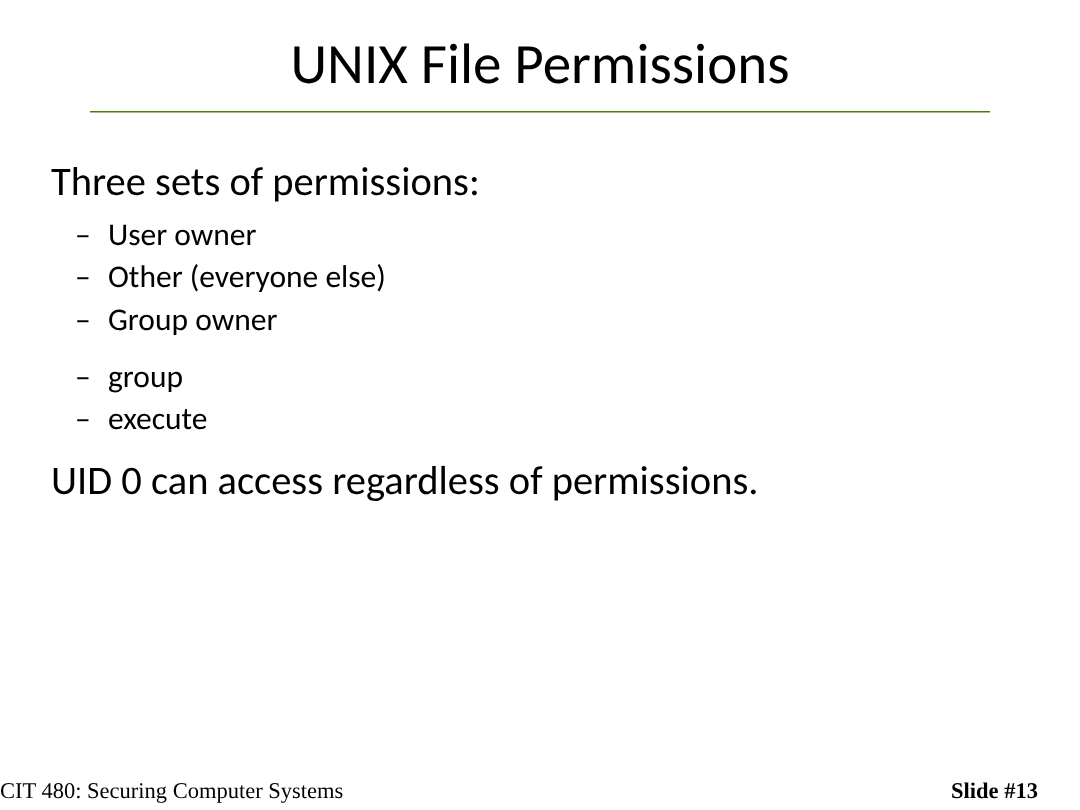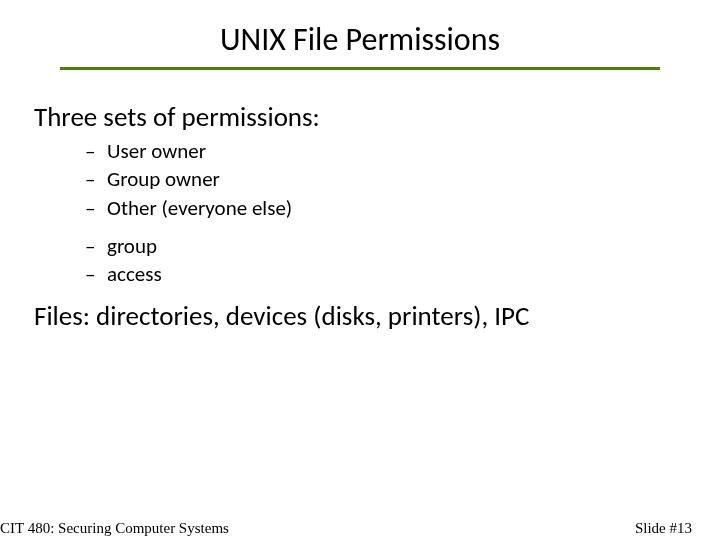--- a/index.html
+++ b/index.html
@@ -11,44 +11,43 @@
     font-family: Calibri, "Segoe UI", Arial, sans-serif;
     color: #000;
   }
   .slide {
     position: relative;
     width: 720px;
     height: 540px;
     box-sizing: border-box;
   }
   .title {
-    font-size: 32px;
+    font-size: 38px;
     text-align: center;
     padding-top: 20px;
     padding-bottom: 8px;
     width: 600px;
     margin: 0 auto;
-    border-bottom: 3px solid #4d7c0f;
+    border-bottom: 1px solid #4d7c0f;
   }
   .body {
     padding: 26px 34px 0 34px;
   }
   .lead {
     font-size: 27px;
     margin: 4px 0 4px 0;
   }
   ul.sub {
     list-style: none;
     margin: 0 0 10px 0;
     padding-left: 38px;
   }
   ul.sub li {
     font-size: 21px;
     line-height: 1.35;
-    margin-left: 35px;
   }
   ul.sub li::before {
     content: "–";
     display: inline-block;
     width: 22px;
     margin-left: -22px;
   }
   .footer {
     position: absolute;
     bottom: 20px;
@@ -59,44 +58,45 @@
   }
   .footer-center {
     position: absolute;
     left: 0;
     width: 660px;
     text-align: left;
   }
   .footer-right {
     position: absolute;
     right: 28px;
+    font-weight: bold;
   }
 </style>
 </head>
 <body>
 
 <div class="slide">
 
   <div class="title">UNIX File Permissions</div>
 
   <div class="body">
 
     <div class="lead">Three sets of permissions:</div>
     <ul class="sub">
       <li>User owner</li>
+      <li>Other (everyone else)</li>
       <li>Group owner</li>
-      <li>Other (everyone else)</li>
     </ul>
 
     <ul class="sub">
       <li>group</li>
-      <li>access</li>
+      <li>execute</li>
     </ul>
 
-    <div class="lead">Files: directories, devices (disks, printers), IPC</div>
+    <div class="lead">UID 0 can access regardless of permissions.</div>
 
   </div>
 
   <div class="footer">
     <div class="footer-center">CIT 480: Securing Computer Systems</div>
     <div class="footer-right">Slide #13</div>
   </div>
 
 </div>
 

